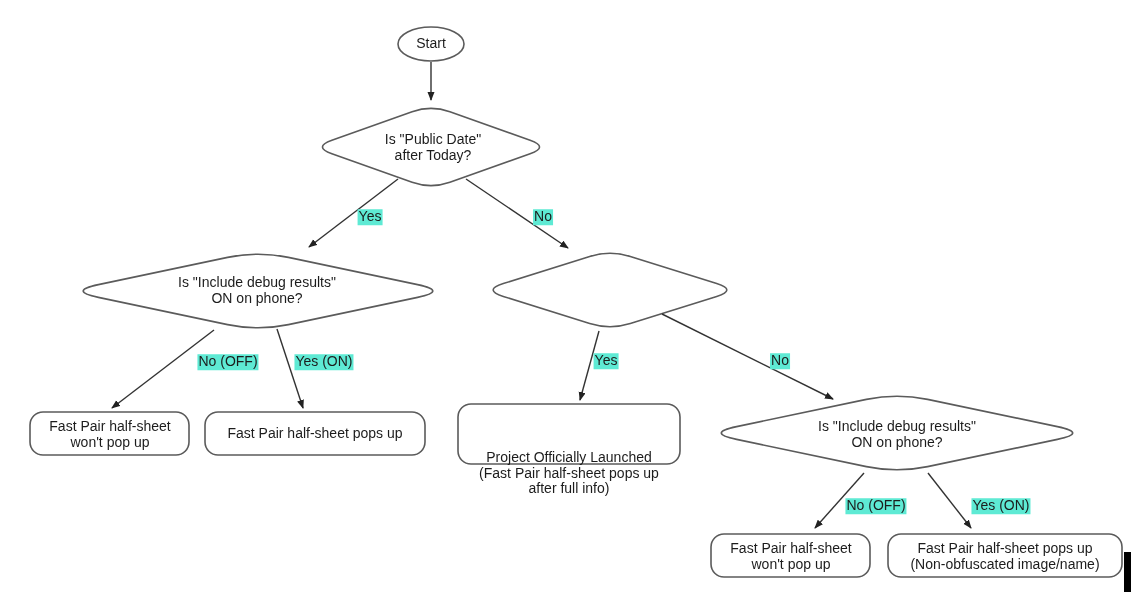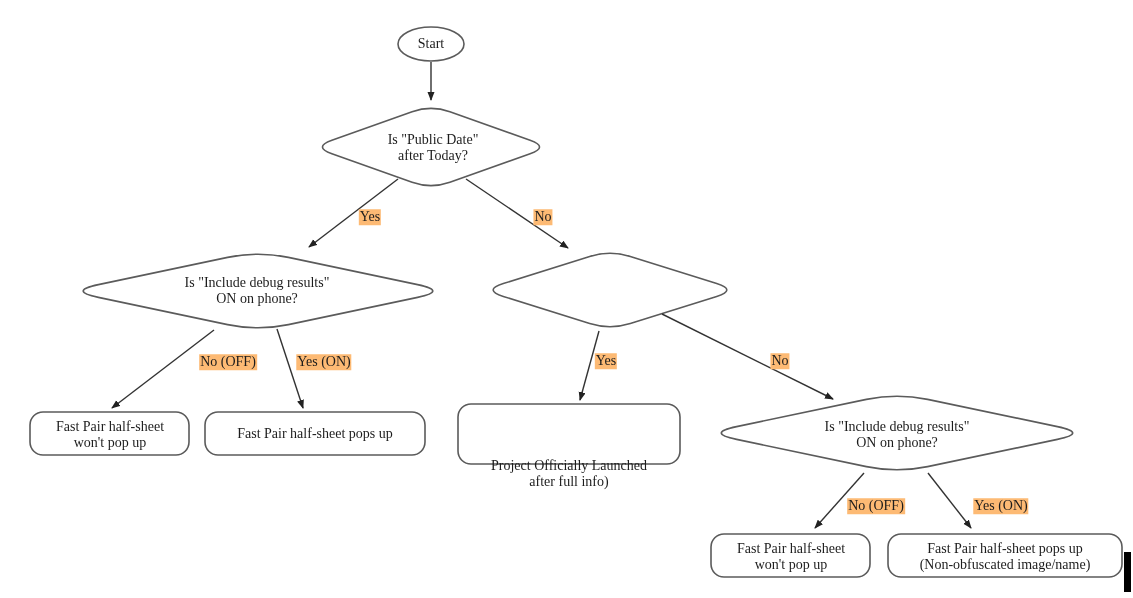--- a/index.html
+++ b/index.html
@@ -7,21 +7,20 @@
     padding: 0;
     background: #ffffff;
     font-family: "Liberation Sans", sans-serif;
   }
   #stage {
     position: relative;
     width: 1133px;
     height: 598px;
     background: #ffffff;
     overflow: hidden;
-    font-family: Liberation Serif, serif;
   }
   #flow-svg {
     position: absolute;
     left: 0;
     top: 0;
   }
   .shape {
     fill: #ffffff;
     stroke: #5b5b5b;
     stroke-width: 1.6;
@@ -34,21 +33,21 @@
   .node-label, .edge-label {
     position: absolute;
     transform: translate(-50%, -50%);
     text-align: center;
     color: #1c1c1c;
     font-size: 14px;
     line-height: 15.5px;
     white-space: nowrap;
   }
   .edge-label {
-    background: #fdba74;
+    background: #5eead4;
     padding: 0 1px;
   }
 </style>
 </head>
 <body>
 
 <div id="stage">
 
   <svg id="flow-svg" width="1133" height="598" viewBox="0 0 1133 598">
     <defs>
@@ -107,20 +106,21 @@
     <div>Fast Pair half-sheet</div>
     <div>won't pop up</div>
   </div>
 
   <div class="node-label" style="left:315px; top:434px;">
     <div>Fast Pair half-sheet pops up</div>
   </div>
 
   <div class="node-label" style="left:569px; top:433px;margin-top:40px;">
     <div>Project Officially Launched</div>
+    <div>(Fast Pair half-sheet pops up</div>
     <div>after full info)</div>
   </div>
 
   <div class="node-label" style="left:791px; top:556px;">
     <div>Fast Pair half-sheet</div>
     <div>won't pop up</div>
   </div>
 
   <div class="node-label" style="left:1005px; top:556px;">
     <div>Fast Pair half-sheet pops up</div>

